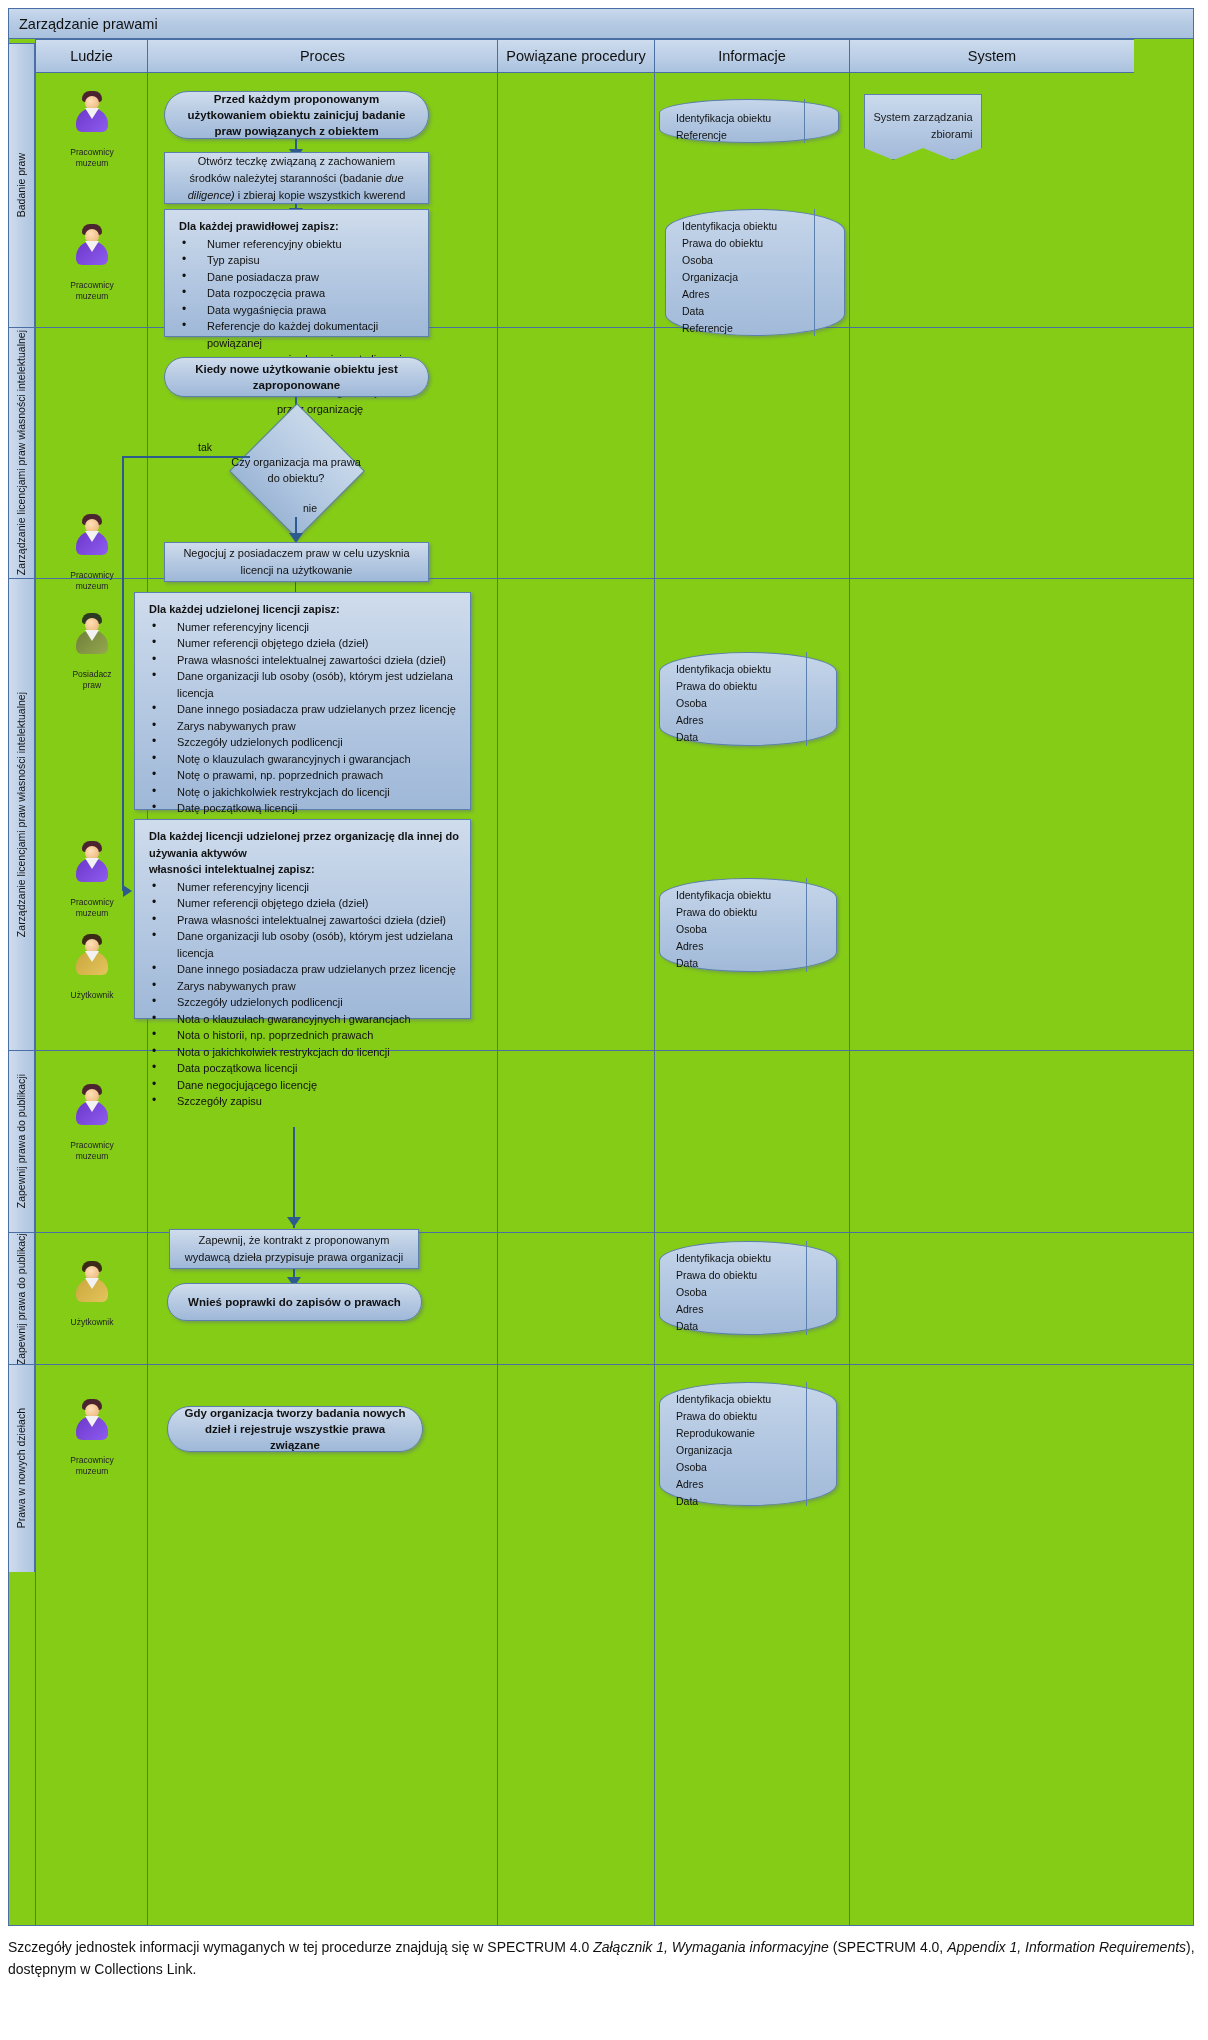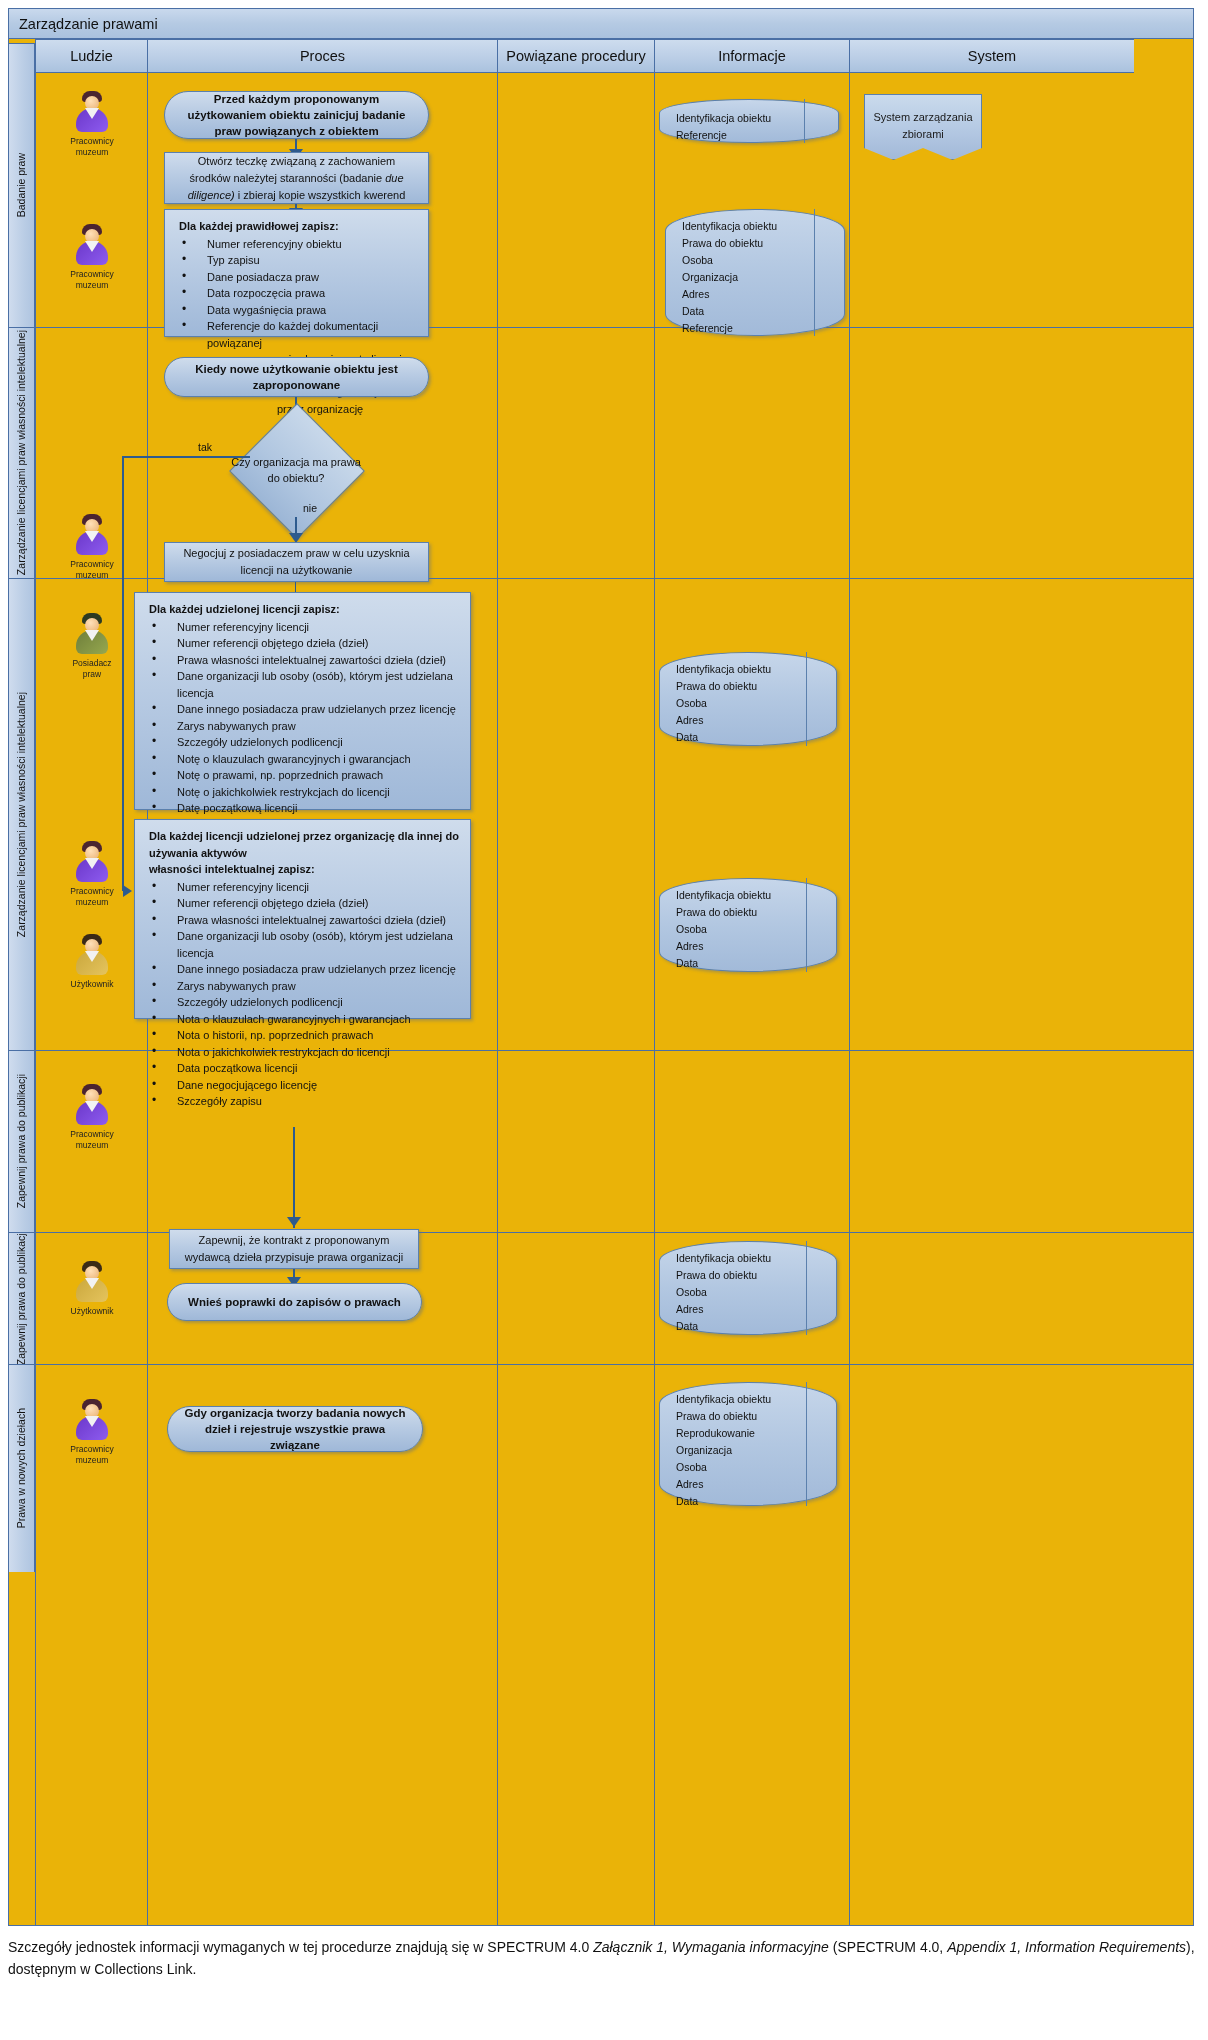--- a/index.html
+++ b/index.html
@@ -8,21 +8,21 @@
     width:1208px;
     color:#1a1a1a;
   }
   .page{position:relative;width:1208px;height:2040px;overflow:hidden;}
 
   
   .chart{
     position:absolute;left:8px;top:8px;width:1186px;height:1918px;
     border:1px solid #4a6fa5;
     box-sizing:border-box;
-    background:#eab308;
+    background:#84cc16;
   }
   .title-bar{
     position:absolute;left:0;top:0;width:100%;height:30px;
     background:linear-gradient(to bottom,#c9d9ed 0%,#b5cae3 50%,#a9c1de 100%);
     border-bottom:1px solid #4a6fa5;
     box-sizing:border-box;
     display:flex;align-items:center;
     padding-left:10px;
     font-size:14.5px;color:#111;
   }
@@ -62,21 +62,21 @@
     border-left:1px solid #4a6fa5;
   }
   
   .hline{
     position:absolute;left:26px;right:0;height:0;
     border-top:1px solid #4a6fa5;
   }
 
   
   .actor{position:absolute;width:90px;text-align:center;}
-  .actor .cap{font-size:8.5px;line-height:11px;color:#222;margin-top:3px;}
+  .actor .cap{font-size:8.5px;line-height:11px;color:#222;margin-top:14px;}
   .avatar{width:40px;height:42px;margin:0 auto;position:relative;}
   .avatar .face{
     position:absolute;left:13px;top:5px;width:14px;height:14px;border-radius:50%;
     background:radial-gradient(circle at 40% 35%,#ffe0b8,#e8ae6e);
   }
   .avatar .hair{
     position:absolute;left:10px;top:0px;width:20px;height:11px;border-radius:10px 10px 4px 4px;
   }
   .avatar .body{
     position:absolute;left:4px;top:17px;width:32px;height:24px;
@@ -139,21 +139,21 @@
     border-radius:0 50% 50% 0 / 0 50% 50% 0;
   }
 
   
   .docshape{
     position:absolute;
     background:linear-gradient(to bottom,#cadaec 0%,#b6cae4 50%,#a2b9d8 100%);
     border:1px solid #5b80ad;
     box-sizing:border-box;
     display:flex;align-items:flex-start;justify-content:center;
-    text-align:center;font-size:11px;line-height:17px;
+    text-align:right;font-size:11px;line-height:17px;
     padding-top:14px;
     box-shadow:2px 2px 3px rgba(100,110,125,.4);
   }
 
   
   .conn{position:absolute;background:#2e5b8e;}
   .arrow{
     position:absolute;width:0;height:0;
     border-left:7px solid transparent;border-right:7px solid transparent;
     border-top:10px solid #2e5b8e;

